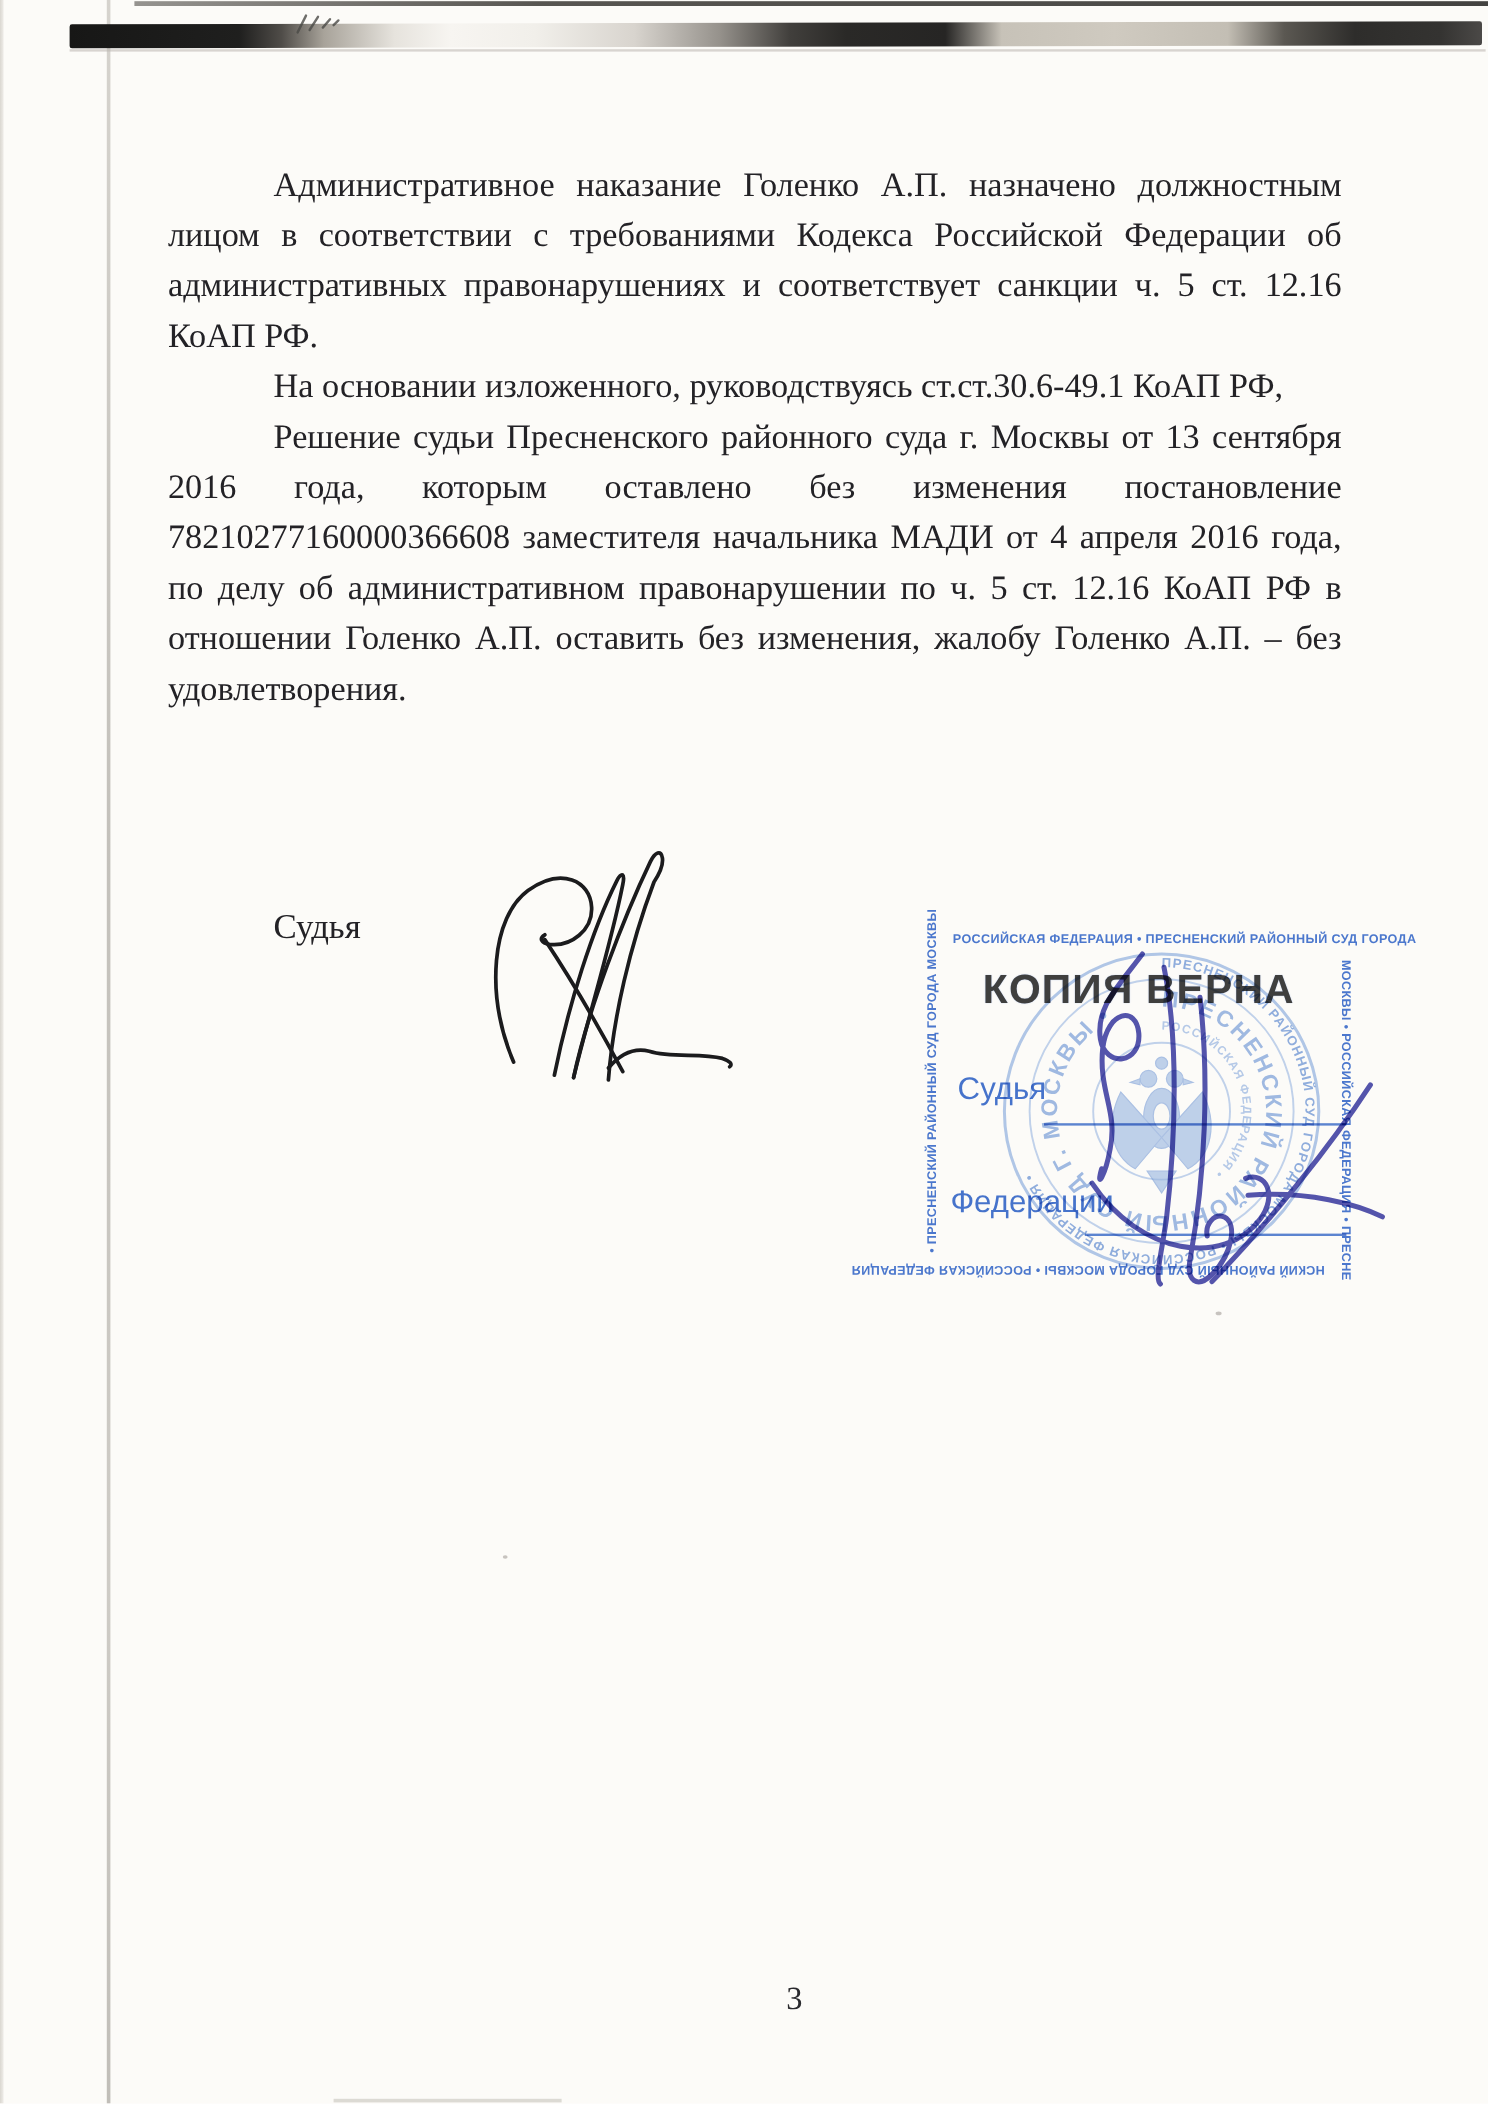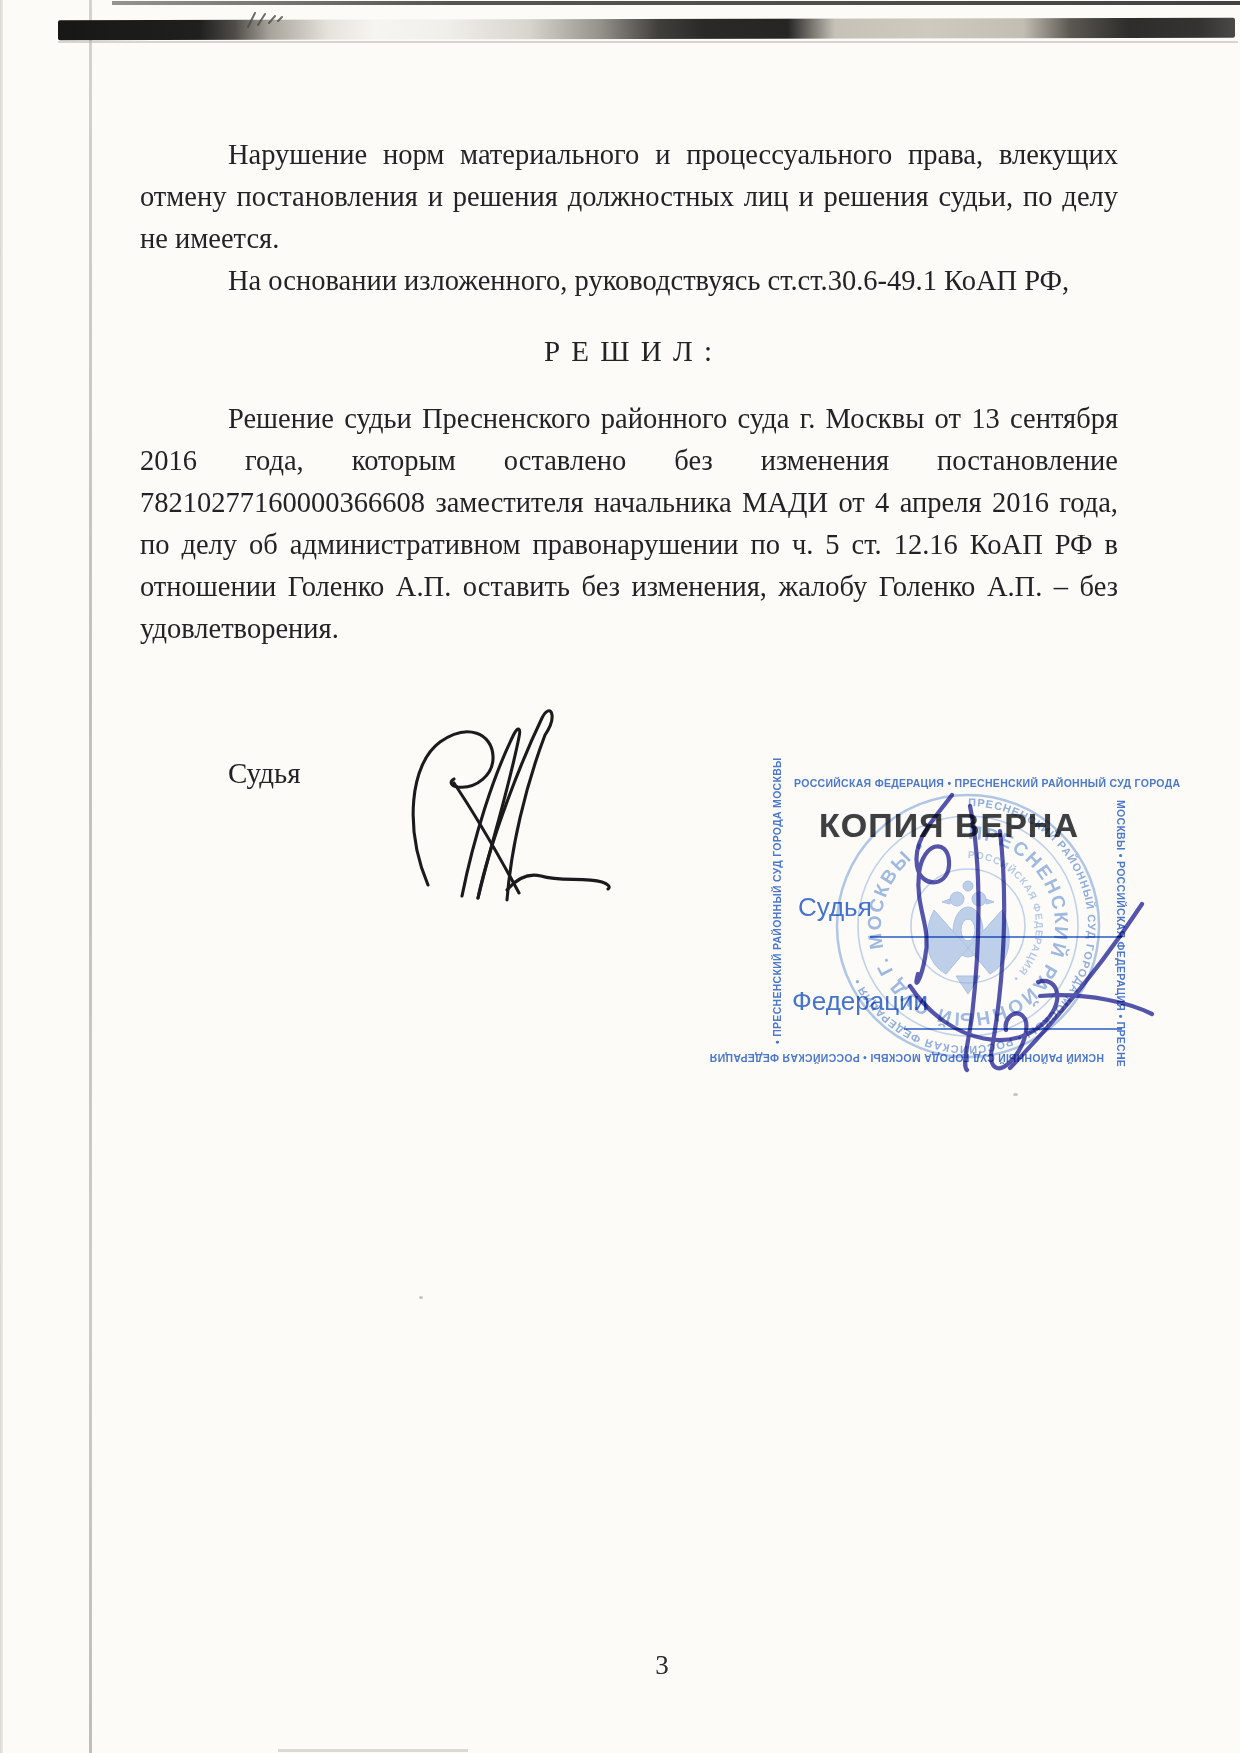--- a/index.html
+++ b/index.html
@@ -86,23 +86,22 @@
   <div class="top-band"></div>
   <div class="band-underline"></div>
   <svg class="scribble-artifact" width="40" height="24" viewBox="0 0 40 24">
     <path d="M2,20 L9,6 M12,18 L19,7 M23,16 L29,9 M32,14 L36,10" stroke="#4a4a46" stroke-width="2" fill="none" stroke-linecap="round" opacity=".8"></path>
   </svg>
   <div class="speck s1"></div>
   <div class="speck s2"></div>
   <div class="bottom-smudge"></div>
 
   <div class="text-block">
-    <p>Нарушение норм материального и процессуального права, влекущих отмену постановления и решения должностных лиц и решения судьи, по делу не имеется.</p>
+    <p>Административное наказание Голенко А.П. назначено должностным лицом в соответствии с требованиями Кодекса Российской Федерации об административных правонарушениях и соответствует санкции ч. 5 ст. 12.16 КоАП РФ.</p>
     <p>На основании изложенного, руководствуясь ст.ст.30.6-49.1 КоАП РФ,</p>
-    <h2 class="decision-heading">Р Е Ш И Л :</h2>
     <p>Решение судьи Пресненского районного суда г. Москвы от 13 сентября 2016 года, которым оставлено без изменения постановление 78210277160000366608 заместителя начальника МАДИ от 4 апреля 2016 года, по делу об административном правонарушении по ч. 5 ст. 12.16 КоАП РФ в отношении Голенко А.П. оставить без изменения, жалобу Голенко А.П. – без удовлетворения.</p>
   </div>
 
   <span class="judge-label-main">Судья</span>
 
   <svg class="judge-signature" width="300" height="290" viewBox="0 0 300 290">
     <g fill="none" stroke="#1b1b1d" stroke-width="3.1" stroke-linecap="round" stroke-linejoin="round">
       <path d="M40,249 C16,192 22,128 52,106 C80,86 104,98 105,120 C106,139 88,153 70,151 C63,150 61,146 66,143"></path>
       <path d="M66,147 C88,180 109,216 131,257"></path>
       <path d="M74,260 C86,200 106,138 126,98 C130,90 133,92 131,101 C121,152 102,212 90,262"></path>

